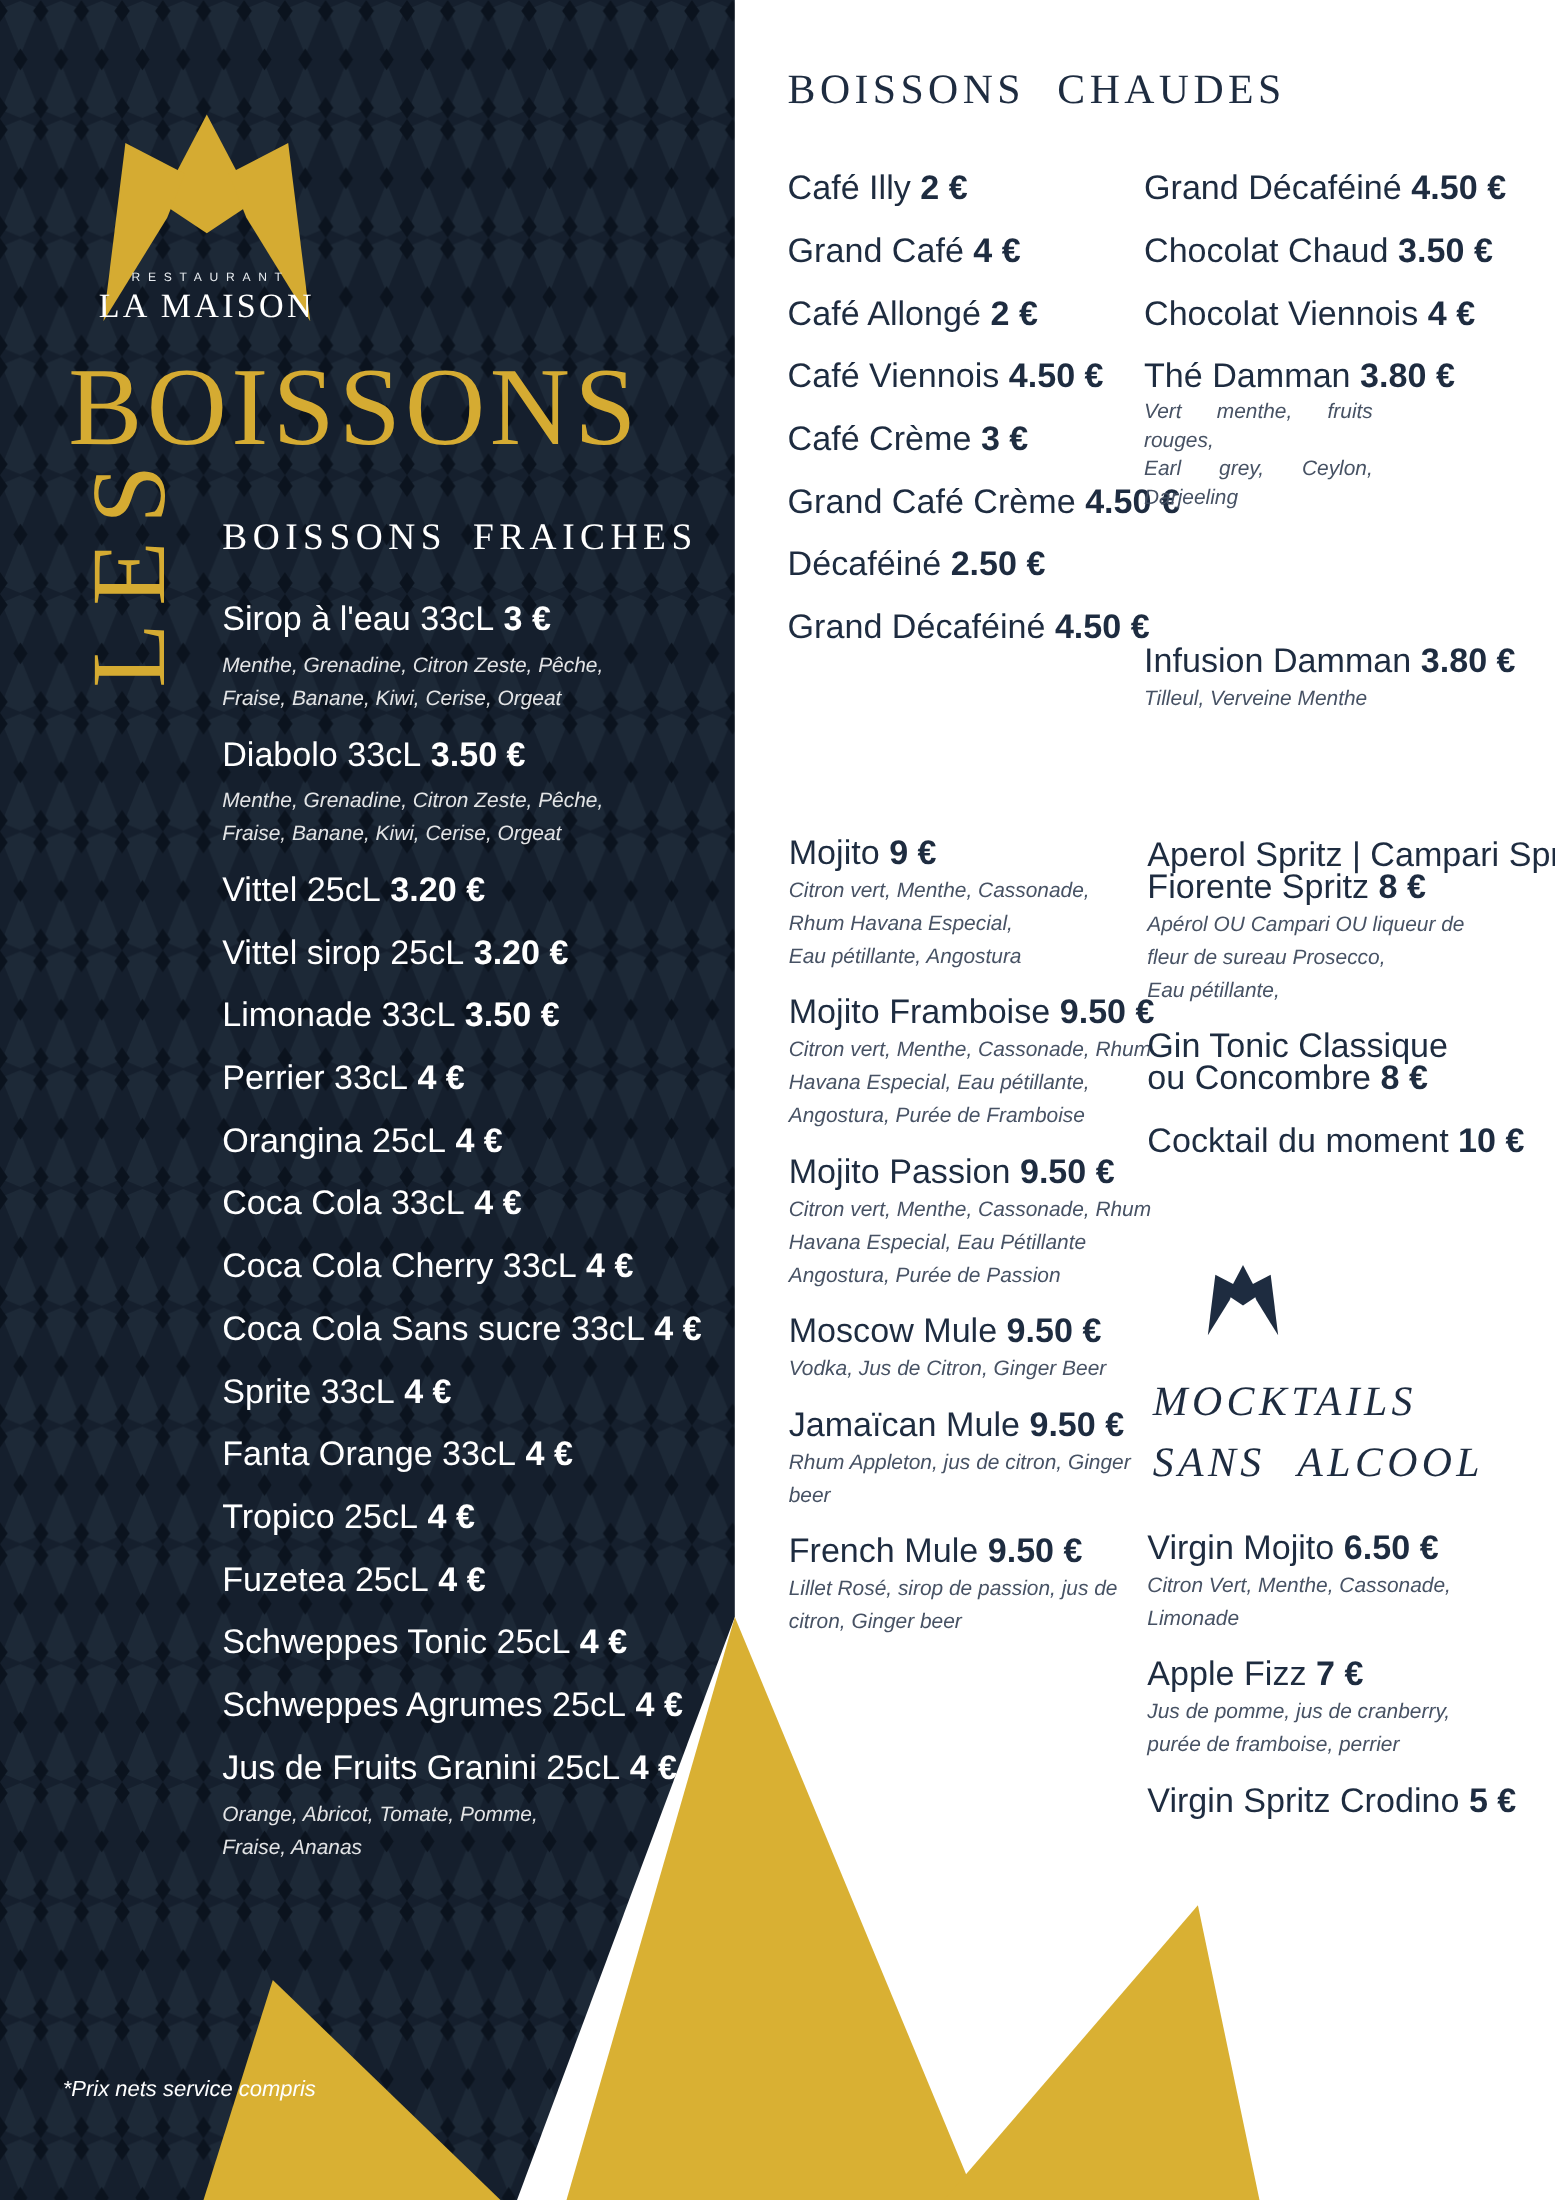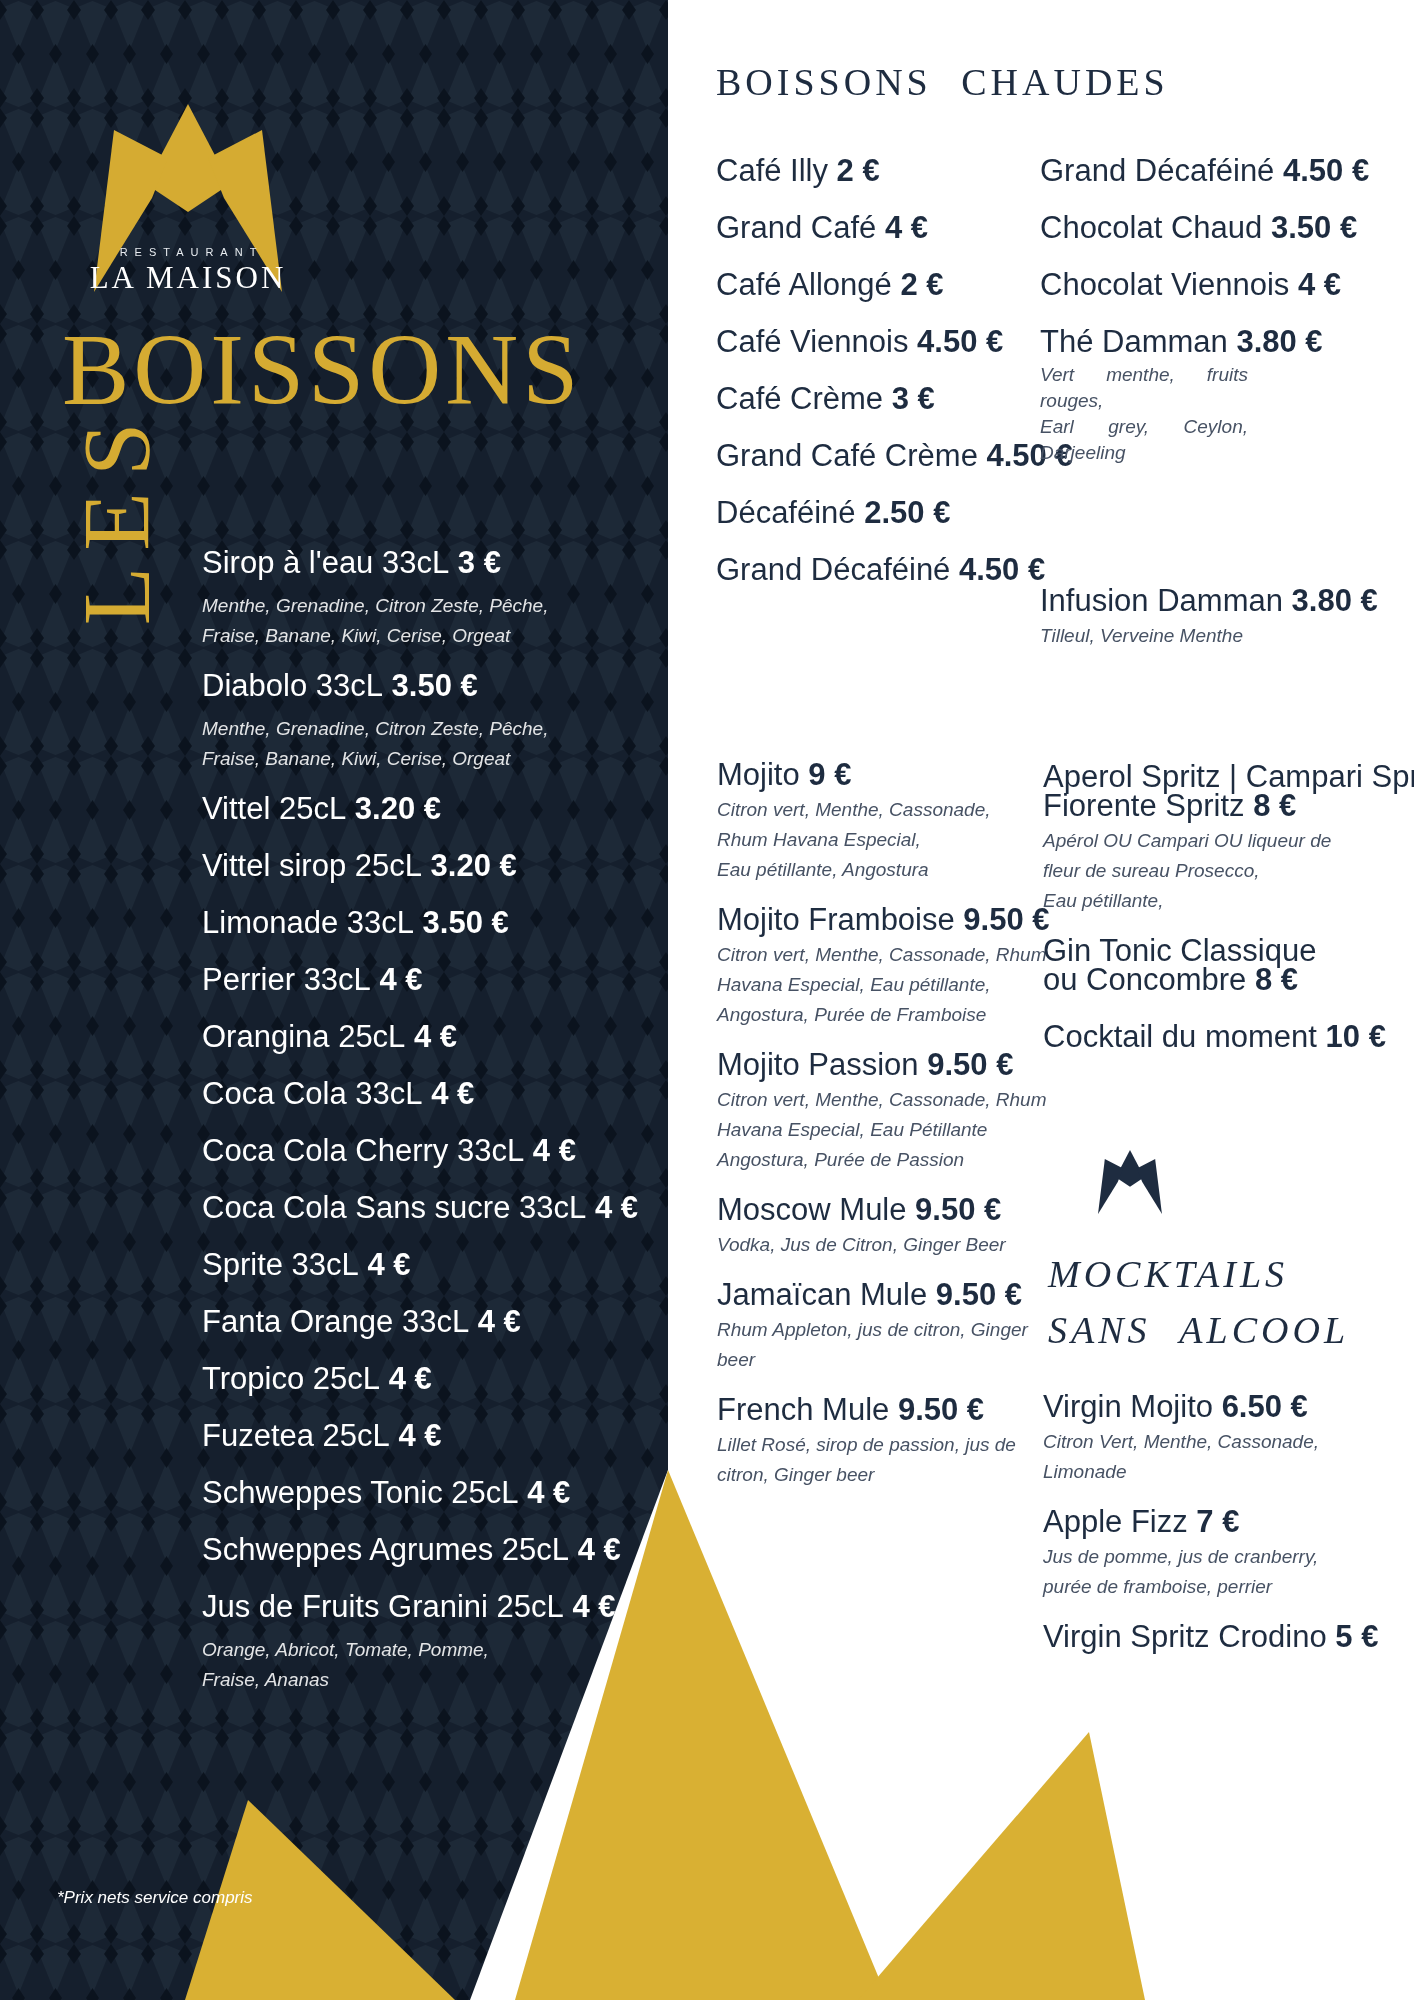--- a/index.html
+++ b/index.html
@@ -22,21 +22,21 @@
   .les{left:117px;top:516px;color:#d5ab32;font-size:96px;letter-spacing:16px;
     white-space:nowrap;transform:translate(-50%,-50%) rotate(-90deg);line-height:1;}
   .fraiches-title{left:202px;top:470px;color:#ffffff;font-size:34px;
     letter-spacing:5px;word-spacing:10px;white-space:nowrap;}
   .sec-title{color:#1e2c40;font-size:38px;letter-spacing:4px;word-spacing:16px;
     white-space:nowrap;line-height:1.1;}
   .chaudes-title{left:716px;top:62px;}
   .cocktails-title{left:716px;top:650px;}
   .mock-title{left:1048px;top:1246px;}
   .mock-title div{line-height:56px;font-style:italic;}
-  .footnote{left:57px;top:1888px;color:#ffffff;font-style:italic;font-size:17px;}
+  .footnote{left:57px;top:1888px;color:#ffffff;font-style:italic;font-size:20px;}
 
   
   .list{line-height:0;}
   .mi{line-height:normal;margin-bottom:28px;}
   .mi.has-desc{margin-bottom:20px;}
   .mi.gap-lg{margin-bottom:120px;}
   .mi-name{font-size:31px;line-height:29px;white-space:nowrap;color:#1e2c40;}
   .mi-price{font-weight:700;}
   .mi-desc{font-style:italic;font-size:19px;line-height:30px;color:#475264;white-space:nowrap;}
   .mi-name + .mi-desc{margin-top:6px;}
@@ -99,20 +99,21 @@
       <polygon points="50,3 29,43 50,57 71,43"></polygon>
       <polygon points="13,16 40,30 32,50 3,97"></polygon>
       <polygon points="87,16 60,30 68,50 97,97"></polygon>
     </g>
   </svg>
   <div class="abs brand-restaurant">RESTAURANT</div>
   <div class="abs brand-name serif">LA MAISON</div>
 
   <div class="abs big-title serif">BOISSONS</div>
   <div class="abs les serif">LES</div>
+  <div class="abs fraiches-title serif">BOISSONS FRAICHES</div>
 
   <div class="abs list dark panel-list">
       <div class="mi has-desc">
         <div class="mi-name"><span>Sirop à l'eau 33cL</span><span class="mi-price"> 3 €</span></div>
         <div class="mi-desc">Menthe, Grenadine, Citron Zeste, Pêche,</div>
         <div class="mi-desc">Fraise, Banane, Kiwi, Cerise, Orgeat</div>
       </div>
       <div class="mi has-desc">
         <div class="mi-name"><span>Diabolo 33cL</span><span class="mi-price"> 3.50 €</span></div>
         <div class="mi-desc">Menthe, Grenadine, Citron Zeste, Pêche,</div>

